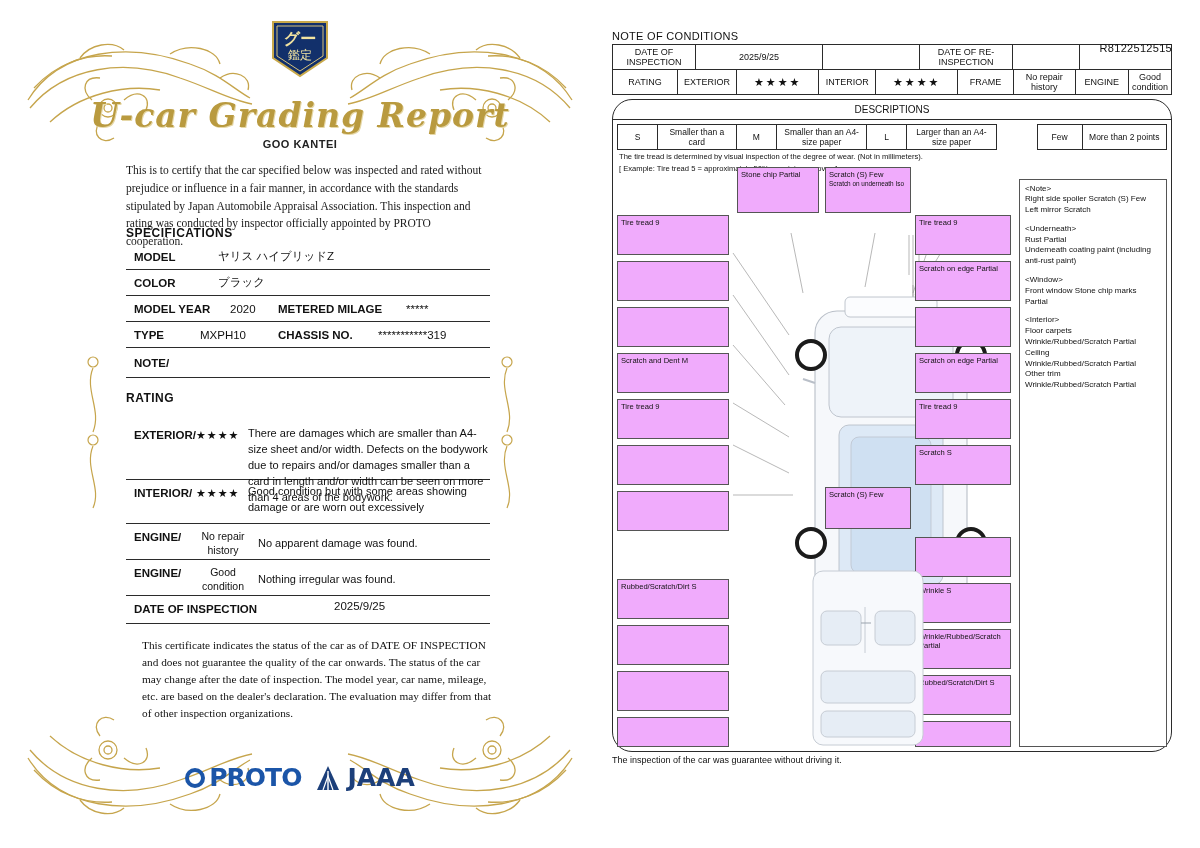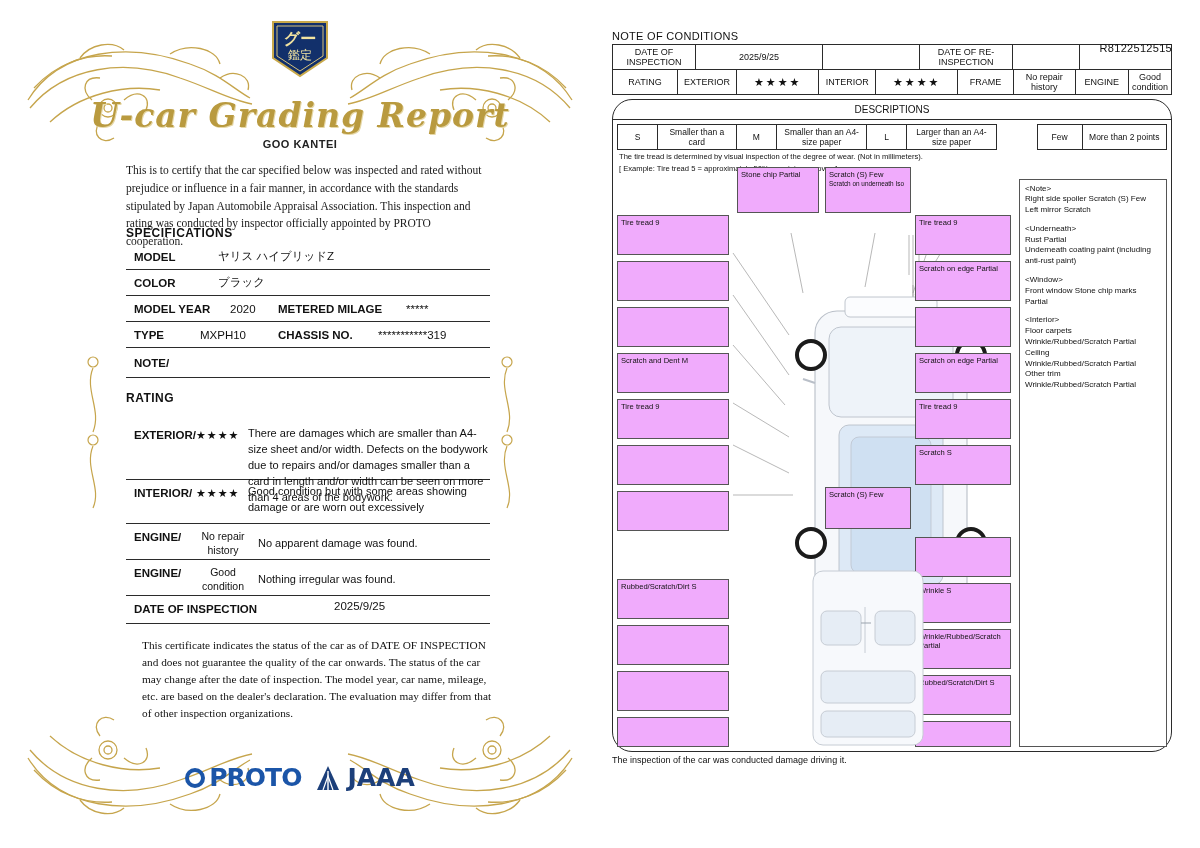--- a/index.html
+++ b/index.html
@@ -441,16 +441,16 @@
           <div>Floor carpets</div>
           <div>Wrinkle/Rubbed/Scratch Partial</div>
           <div>Ceiling</div>
           <div>Wrinkle/Rubbed/Scratch Partial</div>
           <div>Other trim</div>
           <div>Wrinkle/Rubbed/Scratch Partial</div>
         </div>
       </div>
     </div>
 
-    <div class="footer-note">The inspection of the car was conducted damage driving it.</div>
+    <div class="footer-note">The inspection of the car was guarantee without driving it.</div>
   </div>
 
 </div>
 
 </body></html>

